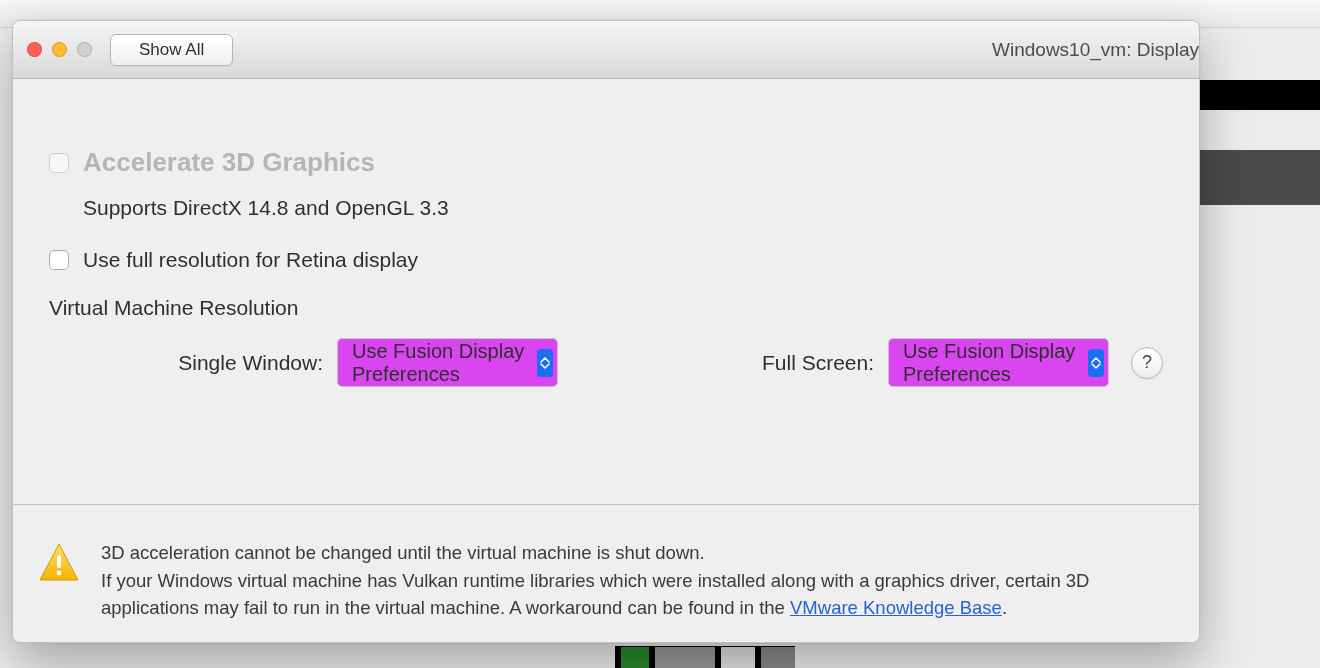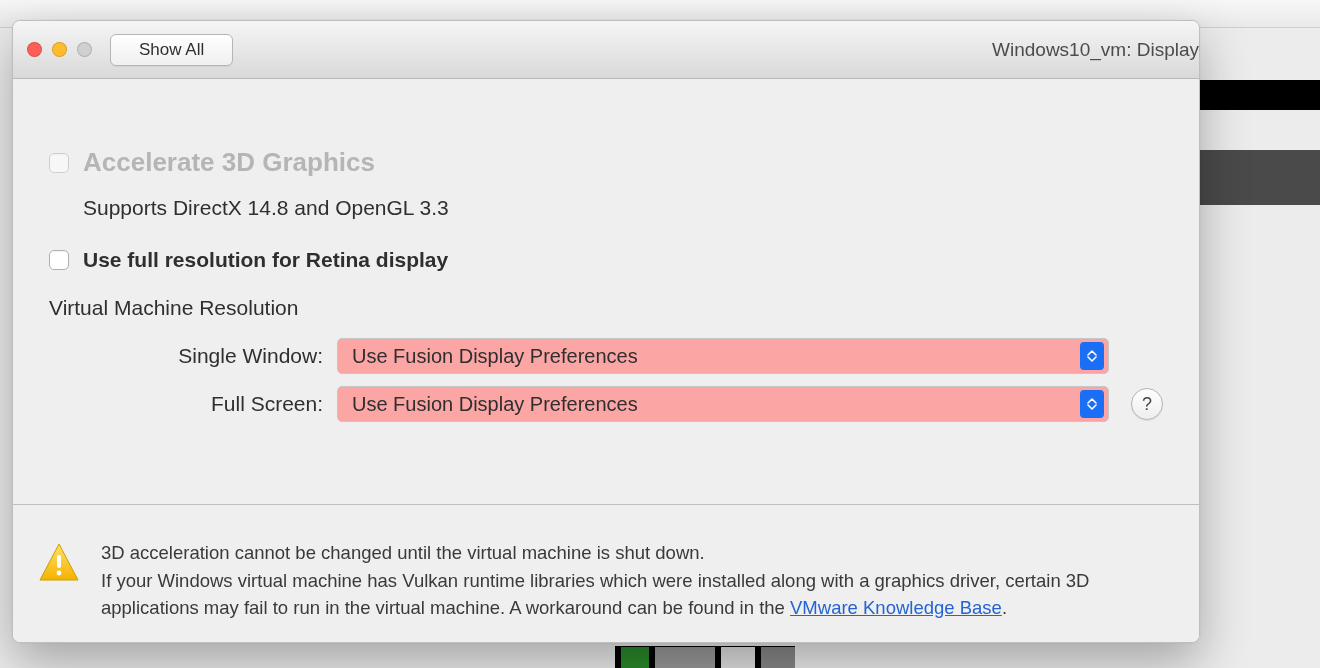--- a/index.html
+++ b/index.html
@@ -75,29 +75,28 @@
   .checkbox {
     width:20px; height:20px; border-radius:5px;
     background:#fff; border:1px solid #b0b0b0;
     box-shadow: inset 0 1px 1px rgba(0,0,0,0.05);
     flex-shrink:0;
   }
   .checkbox.disabled { opacity:0.5; }
   .accel-label { font-size:26px; font-weight:700; color:#b5b5b5; }
   .support-text { margin-left:34px; font-size:21px; color:#2f2f2f; }
   .section-heading { font-size:21px; color:#2f2f2f; margin-top:6px; }
-  .form-rows { display:flex; flex-direction:column; gap:12px; padding-left:24px;}
+  .form-rows { display:flex; flex-direction:row; gap:12px; padding-left:24px;}
   .form-row { display:flex; align-items:center; gap:14px; }
   .form-label { width:250px; text-align:right; font-size:21px;}
   .select {
-    flex:1; height:36px; background:#fca5a5; border:1px solid #c6c6c6;
+    flex:1; height:49px; background:#d946ef; border:1px solid #c6c6c6;
     border-radius:5px; display:flex; align-items:center;
     padding:0 4px 0 14px; font-size:20px; color:#2f2f2f;
     position:relative;
-    text-align:center;
   }
   .select .stepper {
     width:24px; height:28px; background:#1a6ff4;
     border-radius:4px; margin-left:auto;
     display:flex; flex-direction:column; align-items:center; justify-content:center;
     gap:0px;
   }
   .stepper svg { display:block; }
   .help-btn {
     width:32px; height:32px; border-radius:50%;
@@ -151,21 +150,21 @@
   <div class="body">
 
     <div class="row">
       <div class="checkbox disabled"></div>
       <div class="accel-label">Accelerate 3D Graphics</div>
     </div>
     <div class="support-text">Supports DirectX 14.8 and OpenGL 3.3</div>
 
     <div class="row" style="margin-top:10px;">
       <div class="checkbox"></div>
-      <div style="font-size:21px;font-weight:bold;">Use full resolution for Retina display</div>
+      <div style="font-size:21px;">Use full resolution for Retina display</div>
     </div>
 
     <div class="section-heading">Virtual Machine Resolution</div>
 
     <div class="form-rows">
       <div class="form-row">
         <div class="form-label">Single Window:</div>
         <div class="select">
           <span>Use Fusion Display Preferences</span>
           <div class="stepper">

